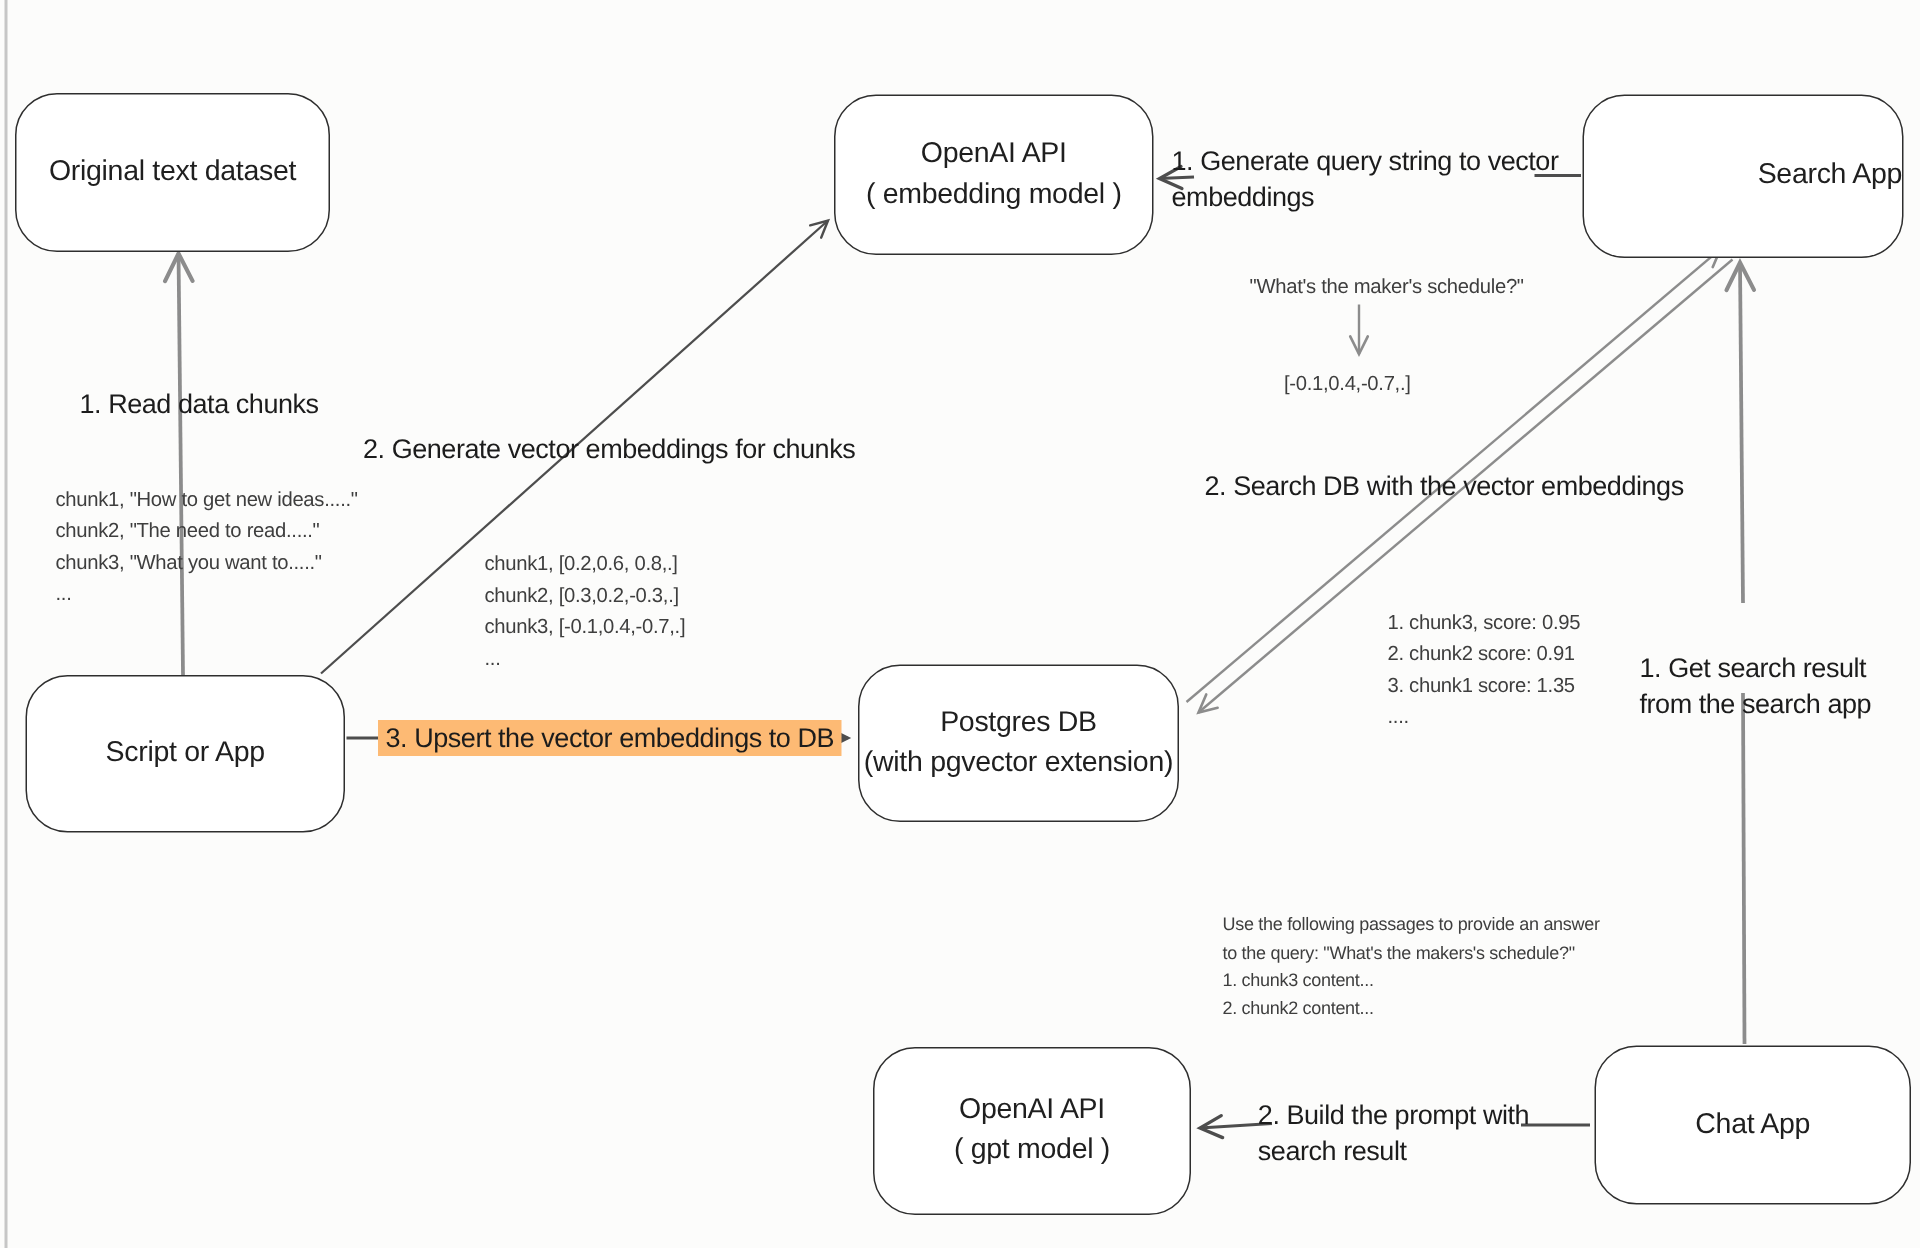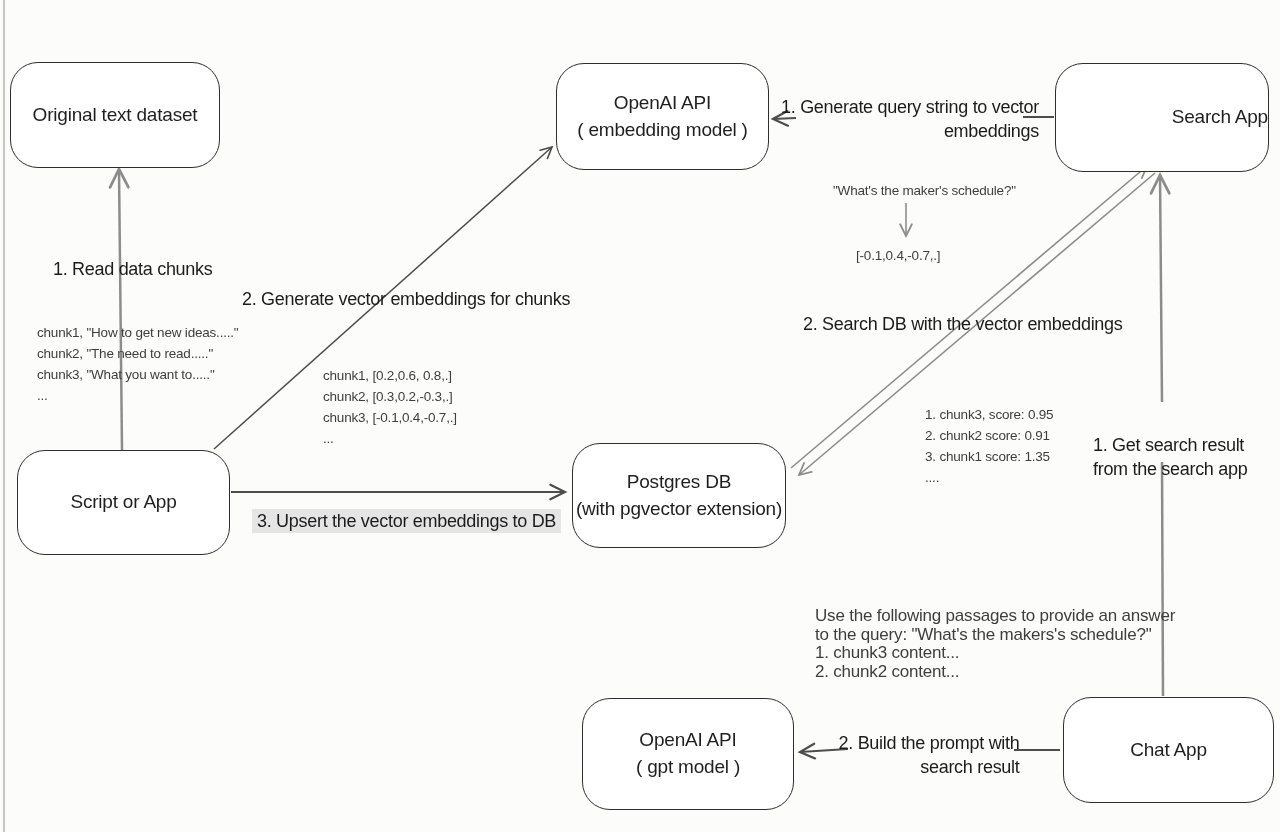--- a/index.html
+++ b/index.html
@@ -8,22 +8,22 @@
     font-family:"Liberation Sans","DejaVu Sans",sans-serif;color:#1f1f1f;
   }
   #edge-line{position:absolute;left:3px;top:0;width:1.5px;height:100%;background:#c6c6c6;z-index:1;}
   svg.wires{position:absolute;left:0;top:0;z-index:1;}
   .box{
     position:absolute;background:#ffffff;border:1.6px solid #2e2e2e;border-radius:28px;
     display:flex;flex-direction:column;align-items:center;justify-content:center;
     font-size:19px;line-height:1.4;text-align:center;z-index:2;letter-spacing:-0.2px;
   }
   .lbl{position:absolute;font-size:18px;letter-spacing:-0.3px;color:#1c1c1c;z-index:3;white-space:nowrap;line-height:24px;}
-  .lbl.bg{background:#e5e5e5;padding:0 5px;margin-top:29px;}
-  .lbl.center{transform:translateX(-50%);text-align:right;}
+  .lbl.bg{background:#fdba74;padding:0 5px;}
+  .lbl.center{transform:translateX(-50%);text-align:left;}
   .ann{position:absolute;font-size:13.5px;letter-spacing:-0.2px;color:#3e3e3e;z-index:3;white-space:nowrap;line-height:21px;}
 </style>
 </head>
 <body>
 
 <div id="canvas">
   <div id="edge-line"></div>
 
   <svg class="wires" width="1280" height="832" viewBox="0 0 1280 832">
     <defs>
@@ -144,19 +144,19 @@
 
   <div class="ann" style="left:856px;top:245px;">[-0.1,0.4,-0.7,.]</div>
 
   <div class="ann" style="left:925px;top:404px;">
     <div>1. chunk3, score: 0.95</div>
     <div>2. chunk2 score: 0.91</div>
     <div>3. chunk1 score: 1.35</div>
     <div>....</div>
   </div>
 
-  <div class="ann" style="left:815px;top:607px;line-height:18.5px;font-size:17px;">
+  <div class="ann" style="left:815px;top:607px;line-height:18.5px;font-size:12px;">
     <div>Use the following passages to provide an answer</div>
     <div>to the query: "What's the makers's schedule?"</div>
     <div>1. chunk3 content...</div>
     <div>2. chunk2 content...</div>
   </div>
 </div>
 
 </body></html>

